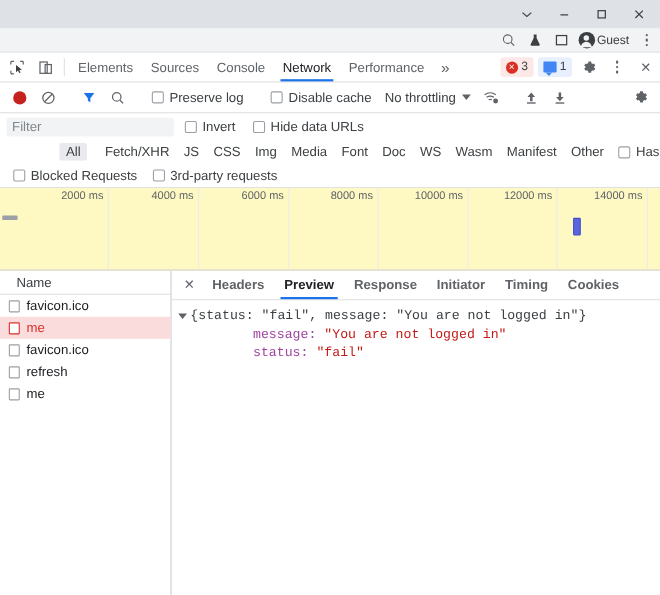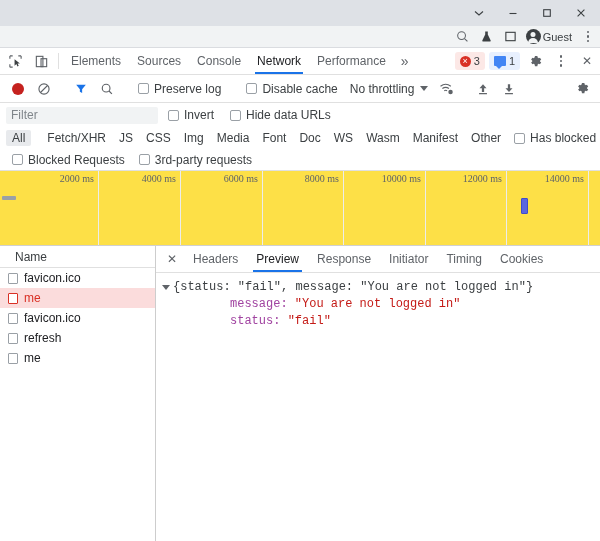--- a/index.html
+++ b/index.html
@@ -141,36 +141,37 @@
   }
   .filter-input {
     width: 152px; height: 17px; background: #f1f3f4; border: none;
     border-radius: 2px; padding: 0 5px; font-size: 12px;
     font-family: "Liberation Sans", sans-serif; color: #202124;
   }
   .filter-input::placeholder { color: #80868b; }
   .type-row {
     height: 22px; display: flex; align-items: center; padding: 0 6px; gap: 1px;
     border-bottom: none;
+    margin-left: 48px;
   }
   .type-chip {
     padding: 1px 6px; border-radius: 2px; font-size: 12px; color: #3c4043;
     white-space: nowrap;
   }
   .type-chip.sel { background: #e8eaed; }
   .type-div { width: 1px; height: 13px; background: #dadce0; margin: 0 4px; }
   .third-row {
     height: 22px; display: flex; align-items: center; padding: 0 6px; gap: 2px;
     border-bottom: 1px solid #e0e0e0;
   }
 
   
   .overview {
-    height: 75px; position: relative; background: #fde047;
-    border-bottom: 1px solid #d0d0d0; overflow: hidden; font-family: Liberation Serif, serif;
+    height: 75px; position: relative; background: #fef9c3;
+    border-bottom: 1px solid #d0d0d0; overflow: hidden;
   }
   .ov-tick {
     position: absolute; top: 0; bottom: 0; width: 1px; background: #ececec;
   }
   .ov-label {
     position: absolute; top: 2px; font-size: 10px; color: #5f6368;
     transform: translateX(-100%); padding-right: 4px; white-space: nowrap;
   }
   .ov-dash {
     position: absolute; left: 2px; top: 25px; width: 14px; height: 4px;
@@ -208,21 +209,21 @@
   .detail-tabs {
     height: 27px; display: flex; align-items: stretch;
     border-bottom: 1px solid #e0e0e0; padding-left: 4px;
   }
   .close-x {
     width: 24px; display: flex; align-items: center; justify-content: center;
     color: #5f6368;
   }
   .d-tab {
     display: flex; align-items: center; padding: 0 9px;
-    font-size: 12px; color: #5f6368; position: relative; white-space: nowrap;
+    font-size: 12px; color: #5f6368; position: relative; white-space: nowrap; font-weight: bold;
   }
   .d-tab.active { color: #202124; }
   .d-tab.active::after {
     content: ""; position: absolute; left: 6px; right: 6px; bottom: 0;
     height: 2px; background: #1a73e8;
   }
   .json-view {
     flex: 1; padding: 6px 0 0 4px;
     font-family: "Liberation Mono", monospace; font-size: 12px;
     line-height: 17px; overflow: hidden;

